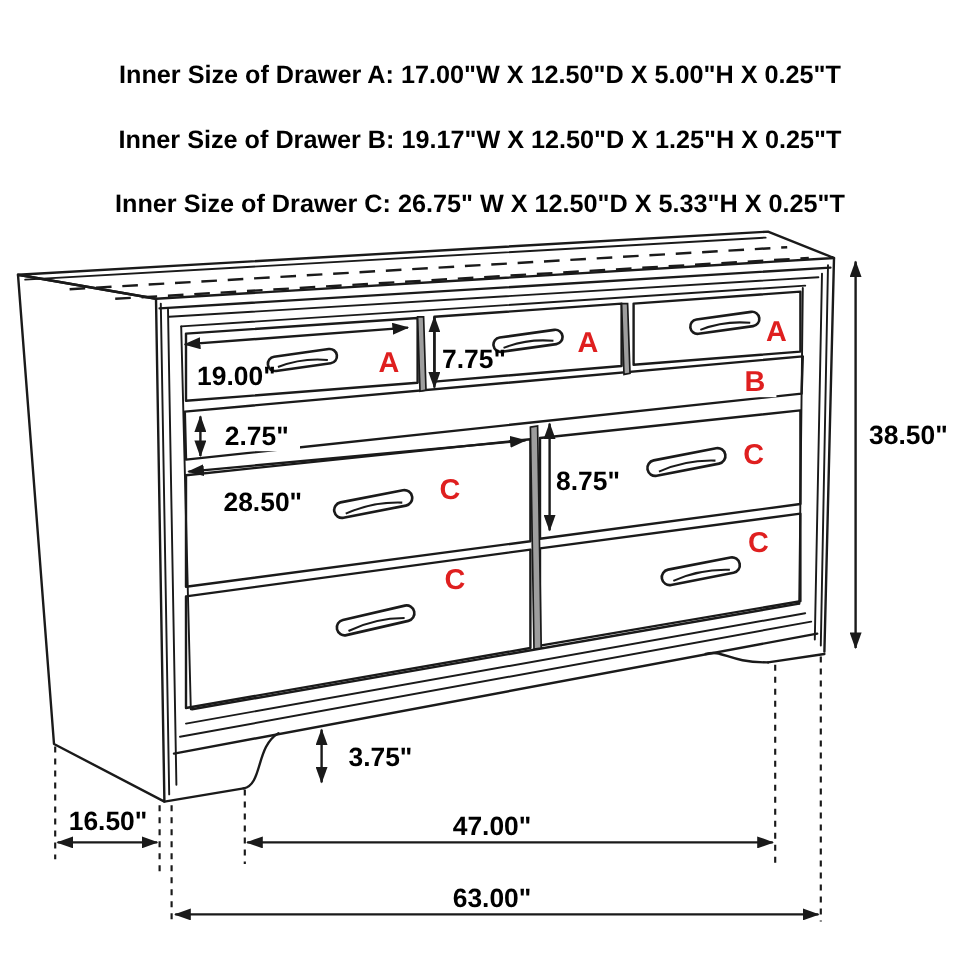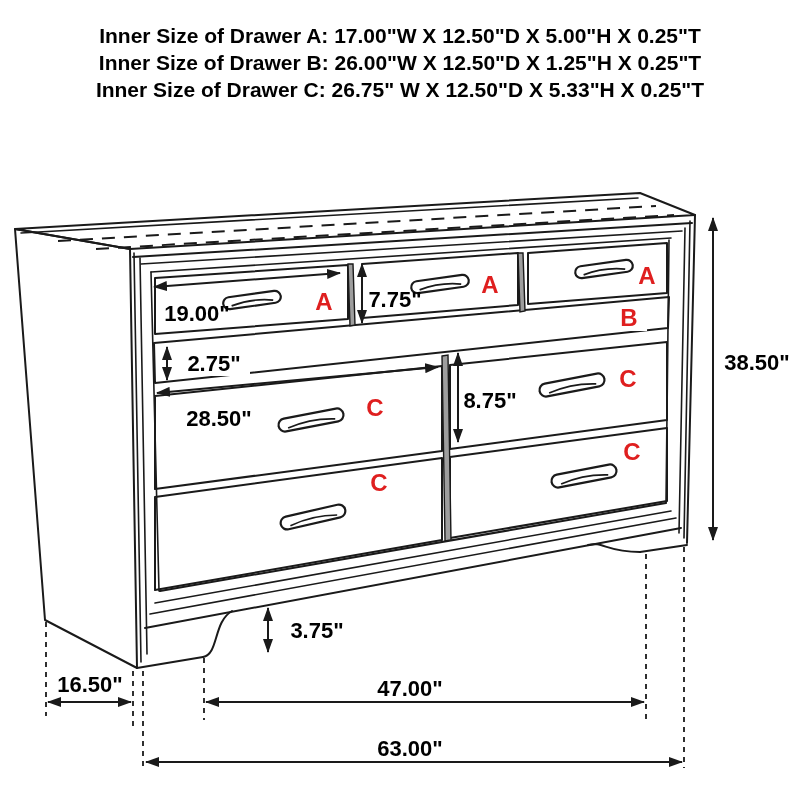--- a/index.html
+++ b/index.html
@@ -1,38 +1,38 @@
 <!DOCTYPE html>
 <html><head>
 <meta charset="utf-8">
 <style>
   html,body{margin:0;padding:0;background:#fff;}
   body{width:800px;height:800px;position:relative;font-family:"Liberation Sans",sans-serif;overflow:hidden;}
   .header{position:absolute;top:22px;left:0;width:800px;text-align:center;
           font-weight:bold;font-size:21px;line-height:27px;color:#000;}
-  .header div{white-space:nowrap;}
+  .header div{white-space:nowrap;margin-top:27px;}
   svg{position:absolute;top:0;left:0;}
   .ln{fill:none;stroke:#1a1a1a;stroke-width:2;stroke-linejoin:round;stroke-linecap:round;}
   .thin{stroke-width:1.6;}
   .dash{fill:none;stroke:#1a1a1a;stroke-width:1.8;stroke-dasharray:5 5;}
   .hatch{fill:none;stroke:#1a1a1a;stroke-width:2;stroke-dasharray:13 9;}
   .arr{stroke:#1a1a1a;stroke-width:2;fill:none;}
   .dimtxt{font-family:"Liberation Sans",sans-serif;font-weight:bold;font-size:22px;fill:#000;text-anchor:middle;}
   .redtxt{font-family:"Liberation Sans",sans-serif;font-weight:bold;font-size:24px;fill:#df1f1f;text-anchor:middle;}
   .stile{fill:#9e9e9e;stroke:#1a1a1a;stroke-width:1.4;}
   .wback{fill:#fff;stroke:none;}
   .handle{fill:#fff;stroke:#1a1a1a;stroke-width:2.2;}
   .handle-inner{fill:none;stroke:#1a1a1a;stroke-width:1.7;}
 </style>
 </head>
 <body>
 
 <div class="header">
   <div>Inner Size of Drawer A: 17.00"W X 12.50"D X 5.00"H X 0.25"T</div>
-  <div>Inner Size of Drawer B: 26.00"W X 12.50"D X 1.25"H X 0.25"T</div>
+  <div>Inner Size of Drawer B: 19.17"W X 12.50"D X 1.25"H X 0.25"T</div>
   <div>Inner Size of Drawer C: 26.75" W X 12.50"D X 5.33"H X 0.25"T</div>
 </div>
 
 <svg width="800" height="800" viewBox="0 0 800 800">
   <defs>
     <marker id="ah" viewBox="0 0 14 10" refX="13" refY="5" markerWidth="14" markerHeight="10" orient="auto-start-reverse" markerUnits="userSpaceOnUse">
       <path d="M0,0 L14,5 L0,10 Z" fill="#1a1a1a"></path>
     </marker>
     <pattern id="glit" width="13" height="13" patternUnits="userSpaceOnUse">
       <circle cx="2" cy="3" r="1.5" fill="#222"></circle>

